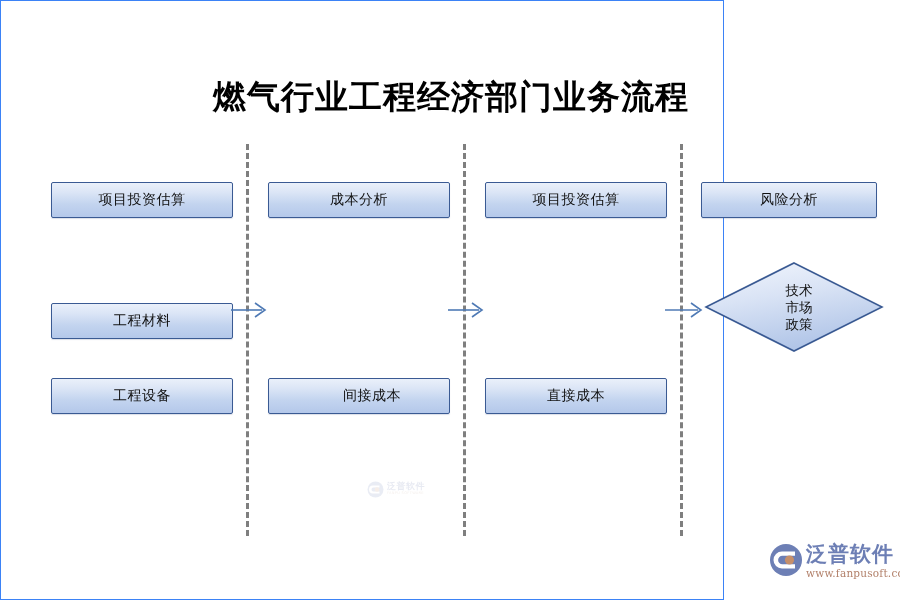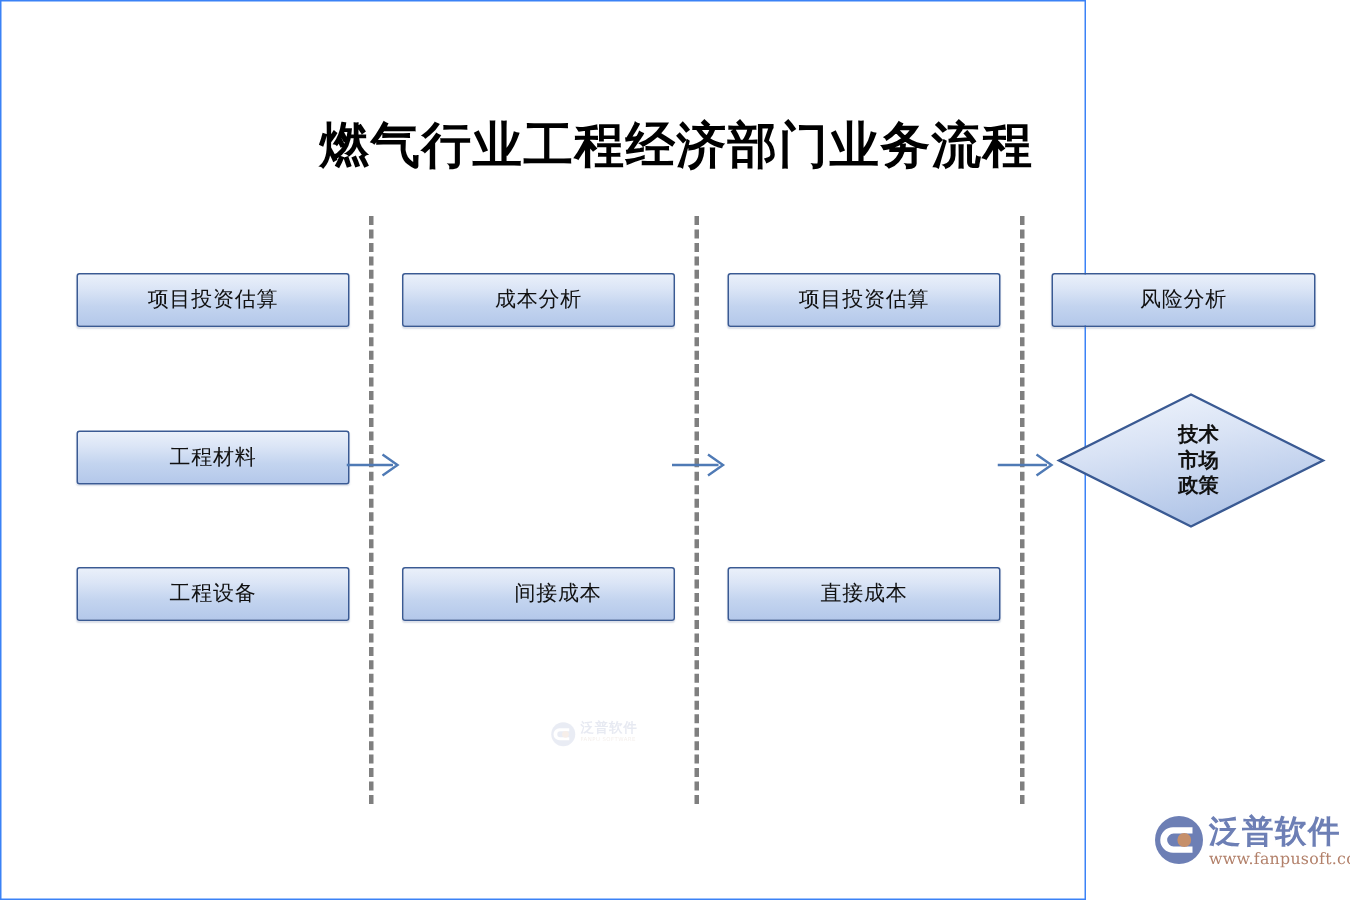--- a/index.html
+++ b/index.html
@@ -69,21 +69,20 @@
     display:flex;
     flex-direction:column;
     align-items:center;
     justify-content:center;
     font-size:13.5px;
     line-height:17px;
     color:#111111;
     padding-left:10px;
     box-sizing:border-box;
     pointer-events:none;
-    font-weight:bold;
   }
 
   
   .arrow{position:absolute;}
 
   
   .watermark{
     position:absolute;
     left:366px;top:475px;
     width:70px;height:26px;
@@ -119,21 +118,21 @@
 
 <div id="canvas">
 
   <div class="title">燃气行业工程经济部门业务流程</div>
 
   <div class="divider" style="left:245px;"></div>
   <div class="divider" style="left:462px;"></div>
   <div class="divider" style="left:679px;"></div>
 
   <div class="node" style="left:50px;top:181px;width:182px;">项目投资估算</div>
-  <div class="node" style="left:50px;top:286px;width:182px;">工程材料</div>
+  <div class="node" style="left:50px;top:302px;width:182px;">工程材料</div>
   <div class="node" style="left:50px;top:377px;width:182px;font-family:Liberation Serif, serif;">工程设备</div>
 
   <div class="node" style="left:267px;top:181px;width:182px;">成本分析</div>
   <div class="node" style="left:267px;top:377px;width:182px;padding-left:26px;">间接成本</div>
 
   <div class="node" style="left:484px;top:181px;width:182px;">项目投资估算</div>
   <div class="node" style="left:484px;top:377px;width:182px;">直接成本</div>
 
   <div class="node" style="left:700px;top:181px;width:176px;">风险分析</div>
 

